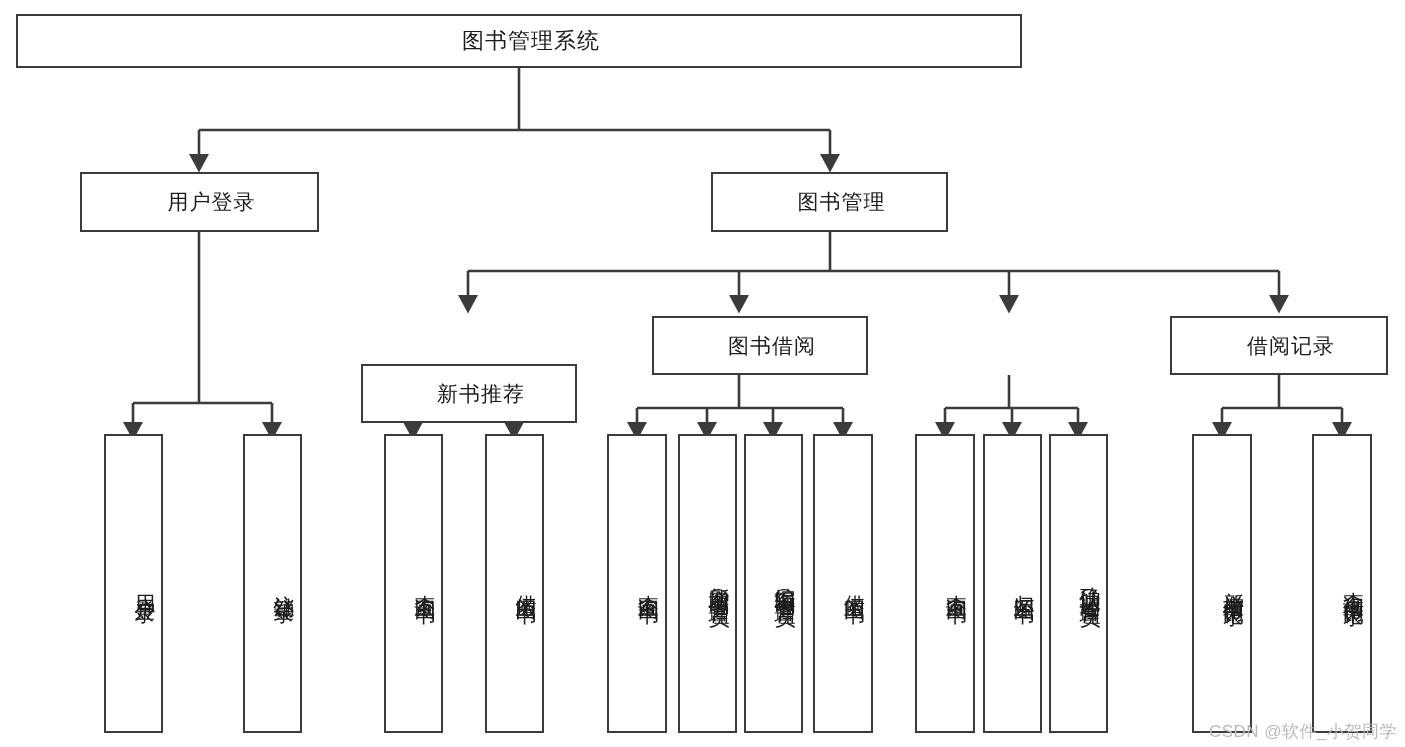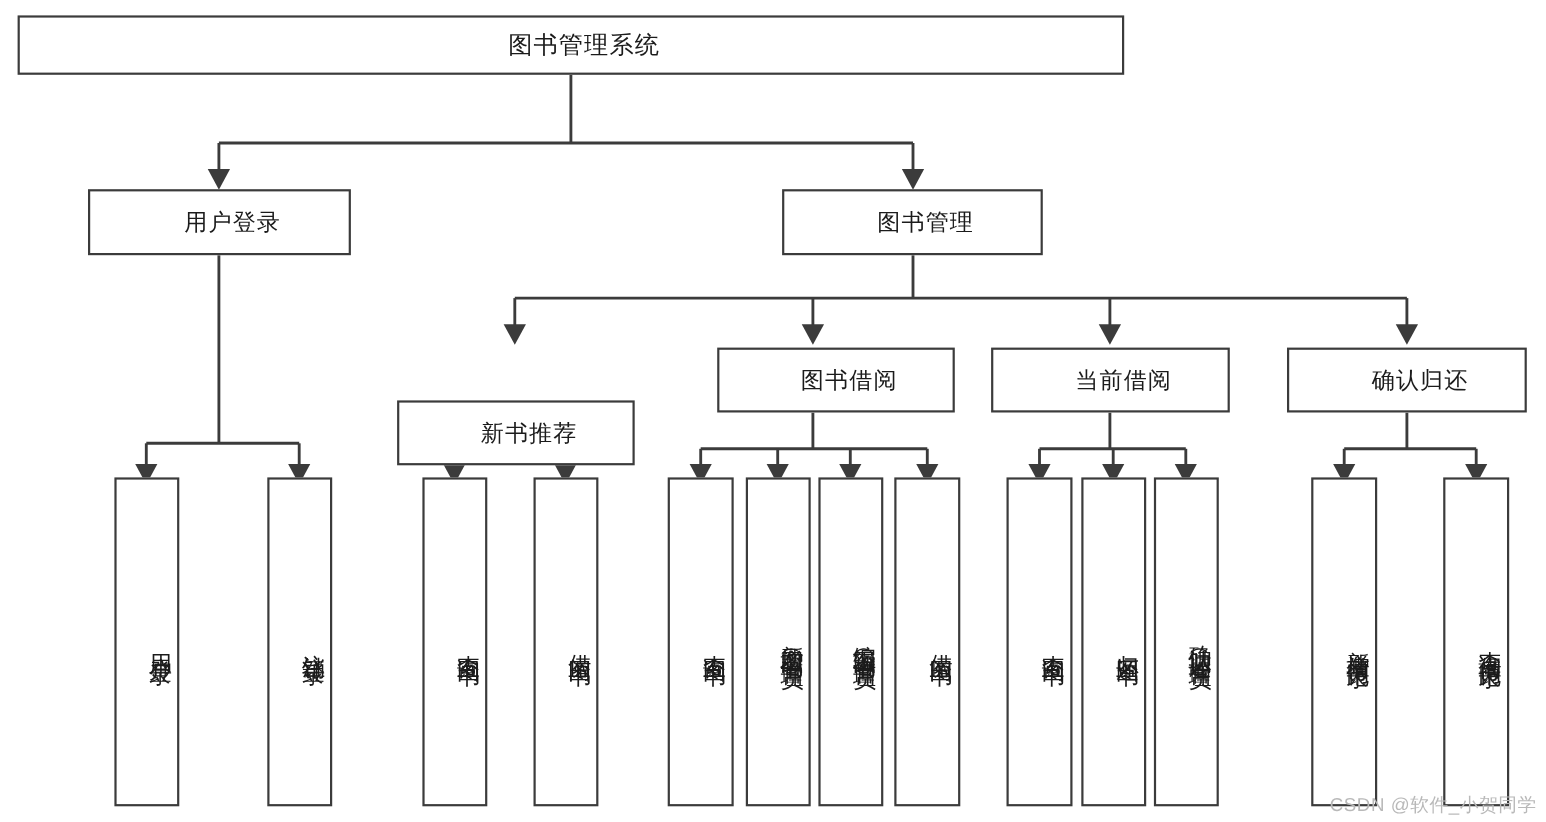--- a/index.html
+++ b/index.html
@@ -129,25 +129,22 @@
   <div class="node horiz" style="left:711px; top:172px; width:237px; height:60px;">
     <span class="htext">图书管理</span>
   </div>
 
   <div class="node horiz" style="left:361px; top:316px; width:216px; height:59px;margin-top:48px;">
     <span class="htext">新书推荐</span>
   </div>
   <div class="node horiz" style="left:632px; top:316px; width:216px; height:59px;margin-left:20px;">
     <span class="htext">图书借阅</span>
   </div>
-  <div class="node horiz" style="left:901px; top:316px; width:217px; height:59px;">
-    <span class="htext">当前借阅</span>
-  </div>
   <div class="node horiz" style="left:1170px; top:316px; width:218px; height:59px;">
-    <span class="htext">确认归还</span>
+    <span class="htext">借阅记录</span>
   </div>
 
   <div class="node vert" style="left:104px; top:434px; width:59px; height:299px;">
     <span class="vtext">用户登录</span>
   </div>
   <div class="node vert" style="left:243px; top:434px; width:59px; height:299px;">
     <span class="vtext">注销登录</span>
   </div>
 
   <div class="node vert" style="left:384px; top:434px; width:59px; height:299px;">

